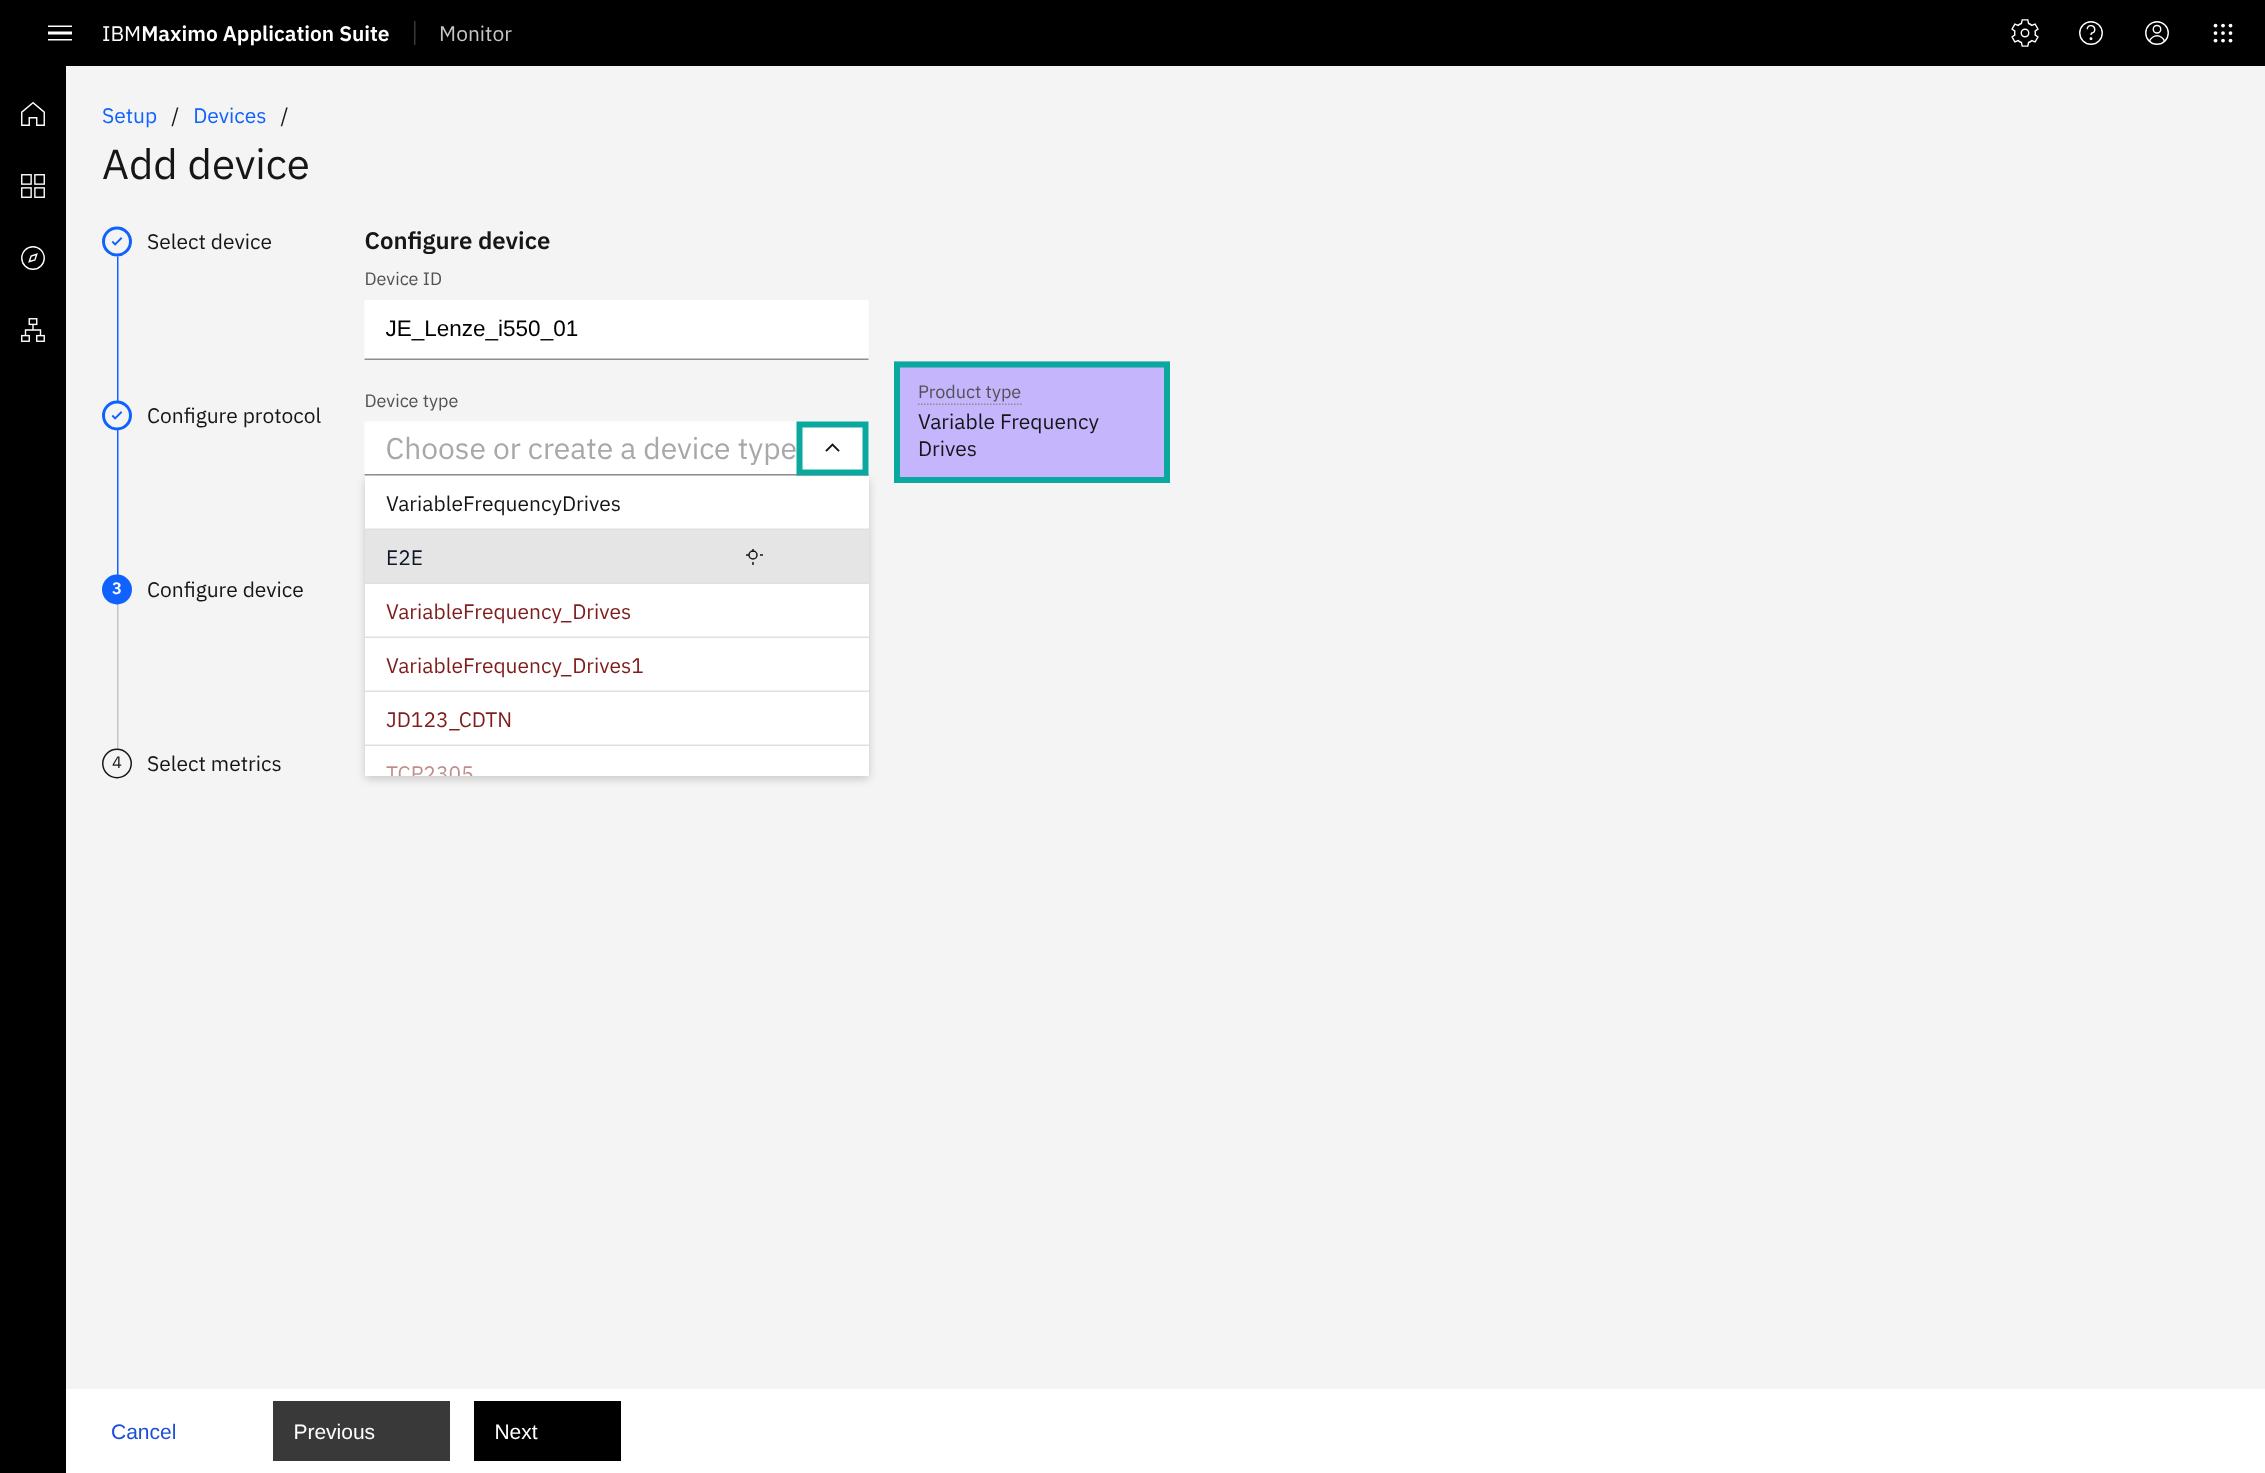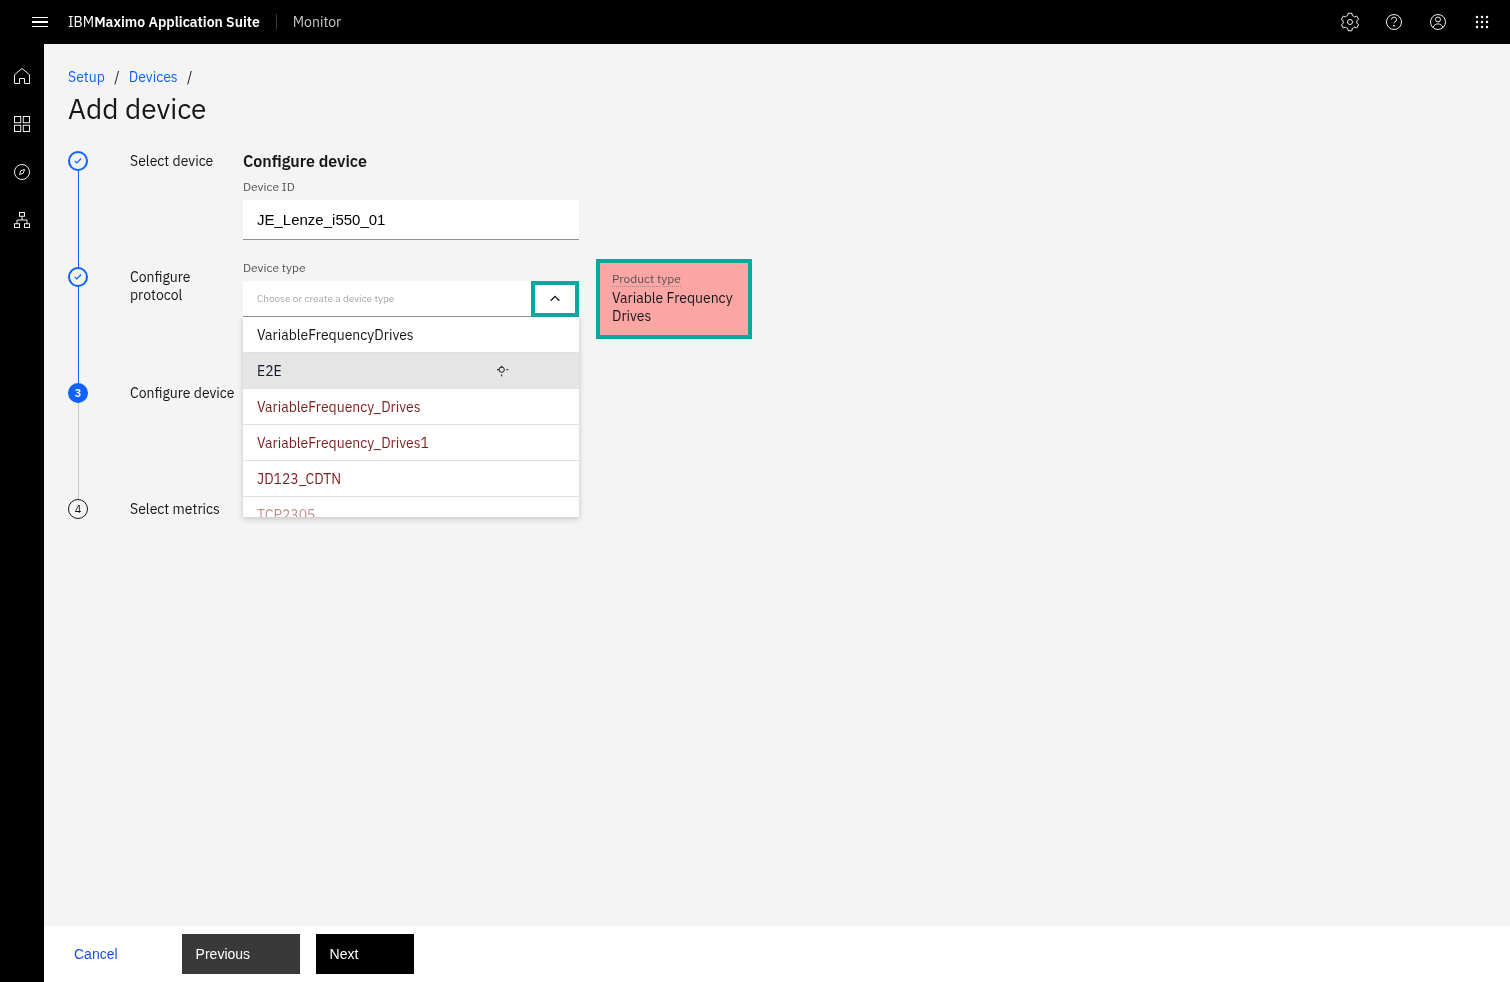--- a/index.html
+++ b/index.html
@@ -27,21 +27,21 @@
   
   .breadcrumb { font-size: 14px; margin-bottom: 4px; }
   .breadcrumb a { color: #0f62fe; text-decoration: none; }
   .breadcrumb-sep { color: #161616; margin: 0 6px; }
   
   .page-title { font-size: 28px; font-weight: 400; margin-bottom: 24px; }
   
   
   .wizard { display: flex; gap: 0; }
   .steps { width: 175px; }
-  .step { display: flex; align-items: flex-start; position: relative; gap: 32px; }
+  .step { display: flex; align-items: flex-start; position: relative; }
   .step-icon { width: 20px; height: 20px; border-radius: 50%; display: flex; align-items: center; justify-content: center; font-size: 11px; margin-right: 10px; flex-shrink: 0; position: relative; z-index: 2; background: #f4f4f4; }
   .step-complete { border: 2px solid #0f62fe; color: #0f62fe; }
   .step-complete svg { width: 10px; height: 10px; }
   .step-current { border: 2px solid #0f62fe; color: #fff; background: #0f62fe; font-weight: 600; }
   .step-future { border: 1.5px solid #161616; color: #161616; background: #f4f4f4; }
   .step-label { font-size: 14px; padding-top: 1px; }
   .step-connector { position: absolute; left: 9.5px; top: 20px; bottom: -20px; width: 1.5px; background: #0f62fe; z-index: 1; }
   .step-connector.future { background: #c6c6c6; }
   .step-row { min-height: 116px; position: relative; }
   .step-row:last-child { min-height: auto; }
@@ -50,34 +50,34 @@
   .form-area { flex: 1; max-width: 600px; position: relative; }
   .section-heading { font-size: 16px; font-weight: 600; margin-bottom: 8px; }
   .field-label { font-size: 12px; color: #525252; margin-bottom: 6px; display: block; }
   
   .text-input { width: 336px; height: 40px; padding: 0 14px; font-size: 15px; border: none; border-bottom: 1px solid #8d8d8d; background: #fff; outline: none; }
   
   .field-group { margin-bottom: 20px; }
   
   .dropdown-wrap { width: 336px; position: relative; }
   .dropdown-field { height: 36px; background: #fff; border-bottom: 1px solid #8d8d8d; display: flex; align-items: center; padding: 0 14px; cursor: pointer; position: relative; }
-  .dropdown-placeholder { color: #a8a8a8; font-size: 10px; flex: 1; }
+  .dropdown-placeholder { color: #a8a8a8; font-size: 20px; flex: 1; }
   .dropdown-chevron-box { width: 48px; height: 36px; display: flex; align-items: center; justify-content: center; border: 4px solid #0aa89e; position: absolute; right: 0; top: 0; }
   .dropdown-chevron-box svg { width: 14px; height: 14px; }
   
   .dropdown-menu { width: 336px; background: #fff; box-shadow: 0 2px 6px rgba(0,0,0,.2); max-height: 200px; overflow-y: auto; }
   .dropdown-item { height: 36px; padding: 0 14px; display: flex; align-items: center; font-size: 14px; color: #7f1d1d; cursor: pointer; border-bottom: 1px solid #e0e0e0; position: relative; }
   .dropdown-item:last-child { border-bottom: none; }
   .dropdown-item.hover { background: #e5e5e5; color: #0f172a; }
   .dropdown-item:first-child { color: #161616; }
   
   .cursor-icon { position: absolute; width: 16px; height: 16px; right: 68px; top: 50%; transform: translateY(-50%); }
   
   
-  .callout { position: absolute; left: 353px; top: 108px; border: 4px solid #0aa89e; background: #fca5a5; padding: 6px 12px 10px; width: 156px; }
+  .callout { position: absolute; left: 353px; top: 90px; border: 4px solid #0aa89e; background: #c4b5fd; padding: 6px 12px 10px; width: 184px; }
   .callout-label { font-size: 12px; color: #525252; border-bottom: 1px dotted #8d8d8d; display: inline-block; margin-bottom: 2px; }
   .callout-value { font-size: 14px; color: #161616; }
   
   
   .footer { height: 56px; background: #fff; display: flex; align-items: center; padding: 0 0 0 16px; gap: 16px; }
   .btn { height: 40px; padding: 0 48px 0 14px; font-size: 14px; border: none; cursor: pointer; display: flex; align-items: center; min-width: 98px; }
   .btn-ghost { background: transparent; color: #1d4ed8; }
   .btn-secondary { background: #393939; color: #fff; min-width: 118px; }
   .btn-primary { background: #000000; color: #fff; min-width: 98px; }
 </style>

